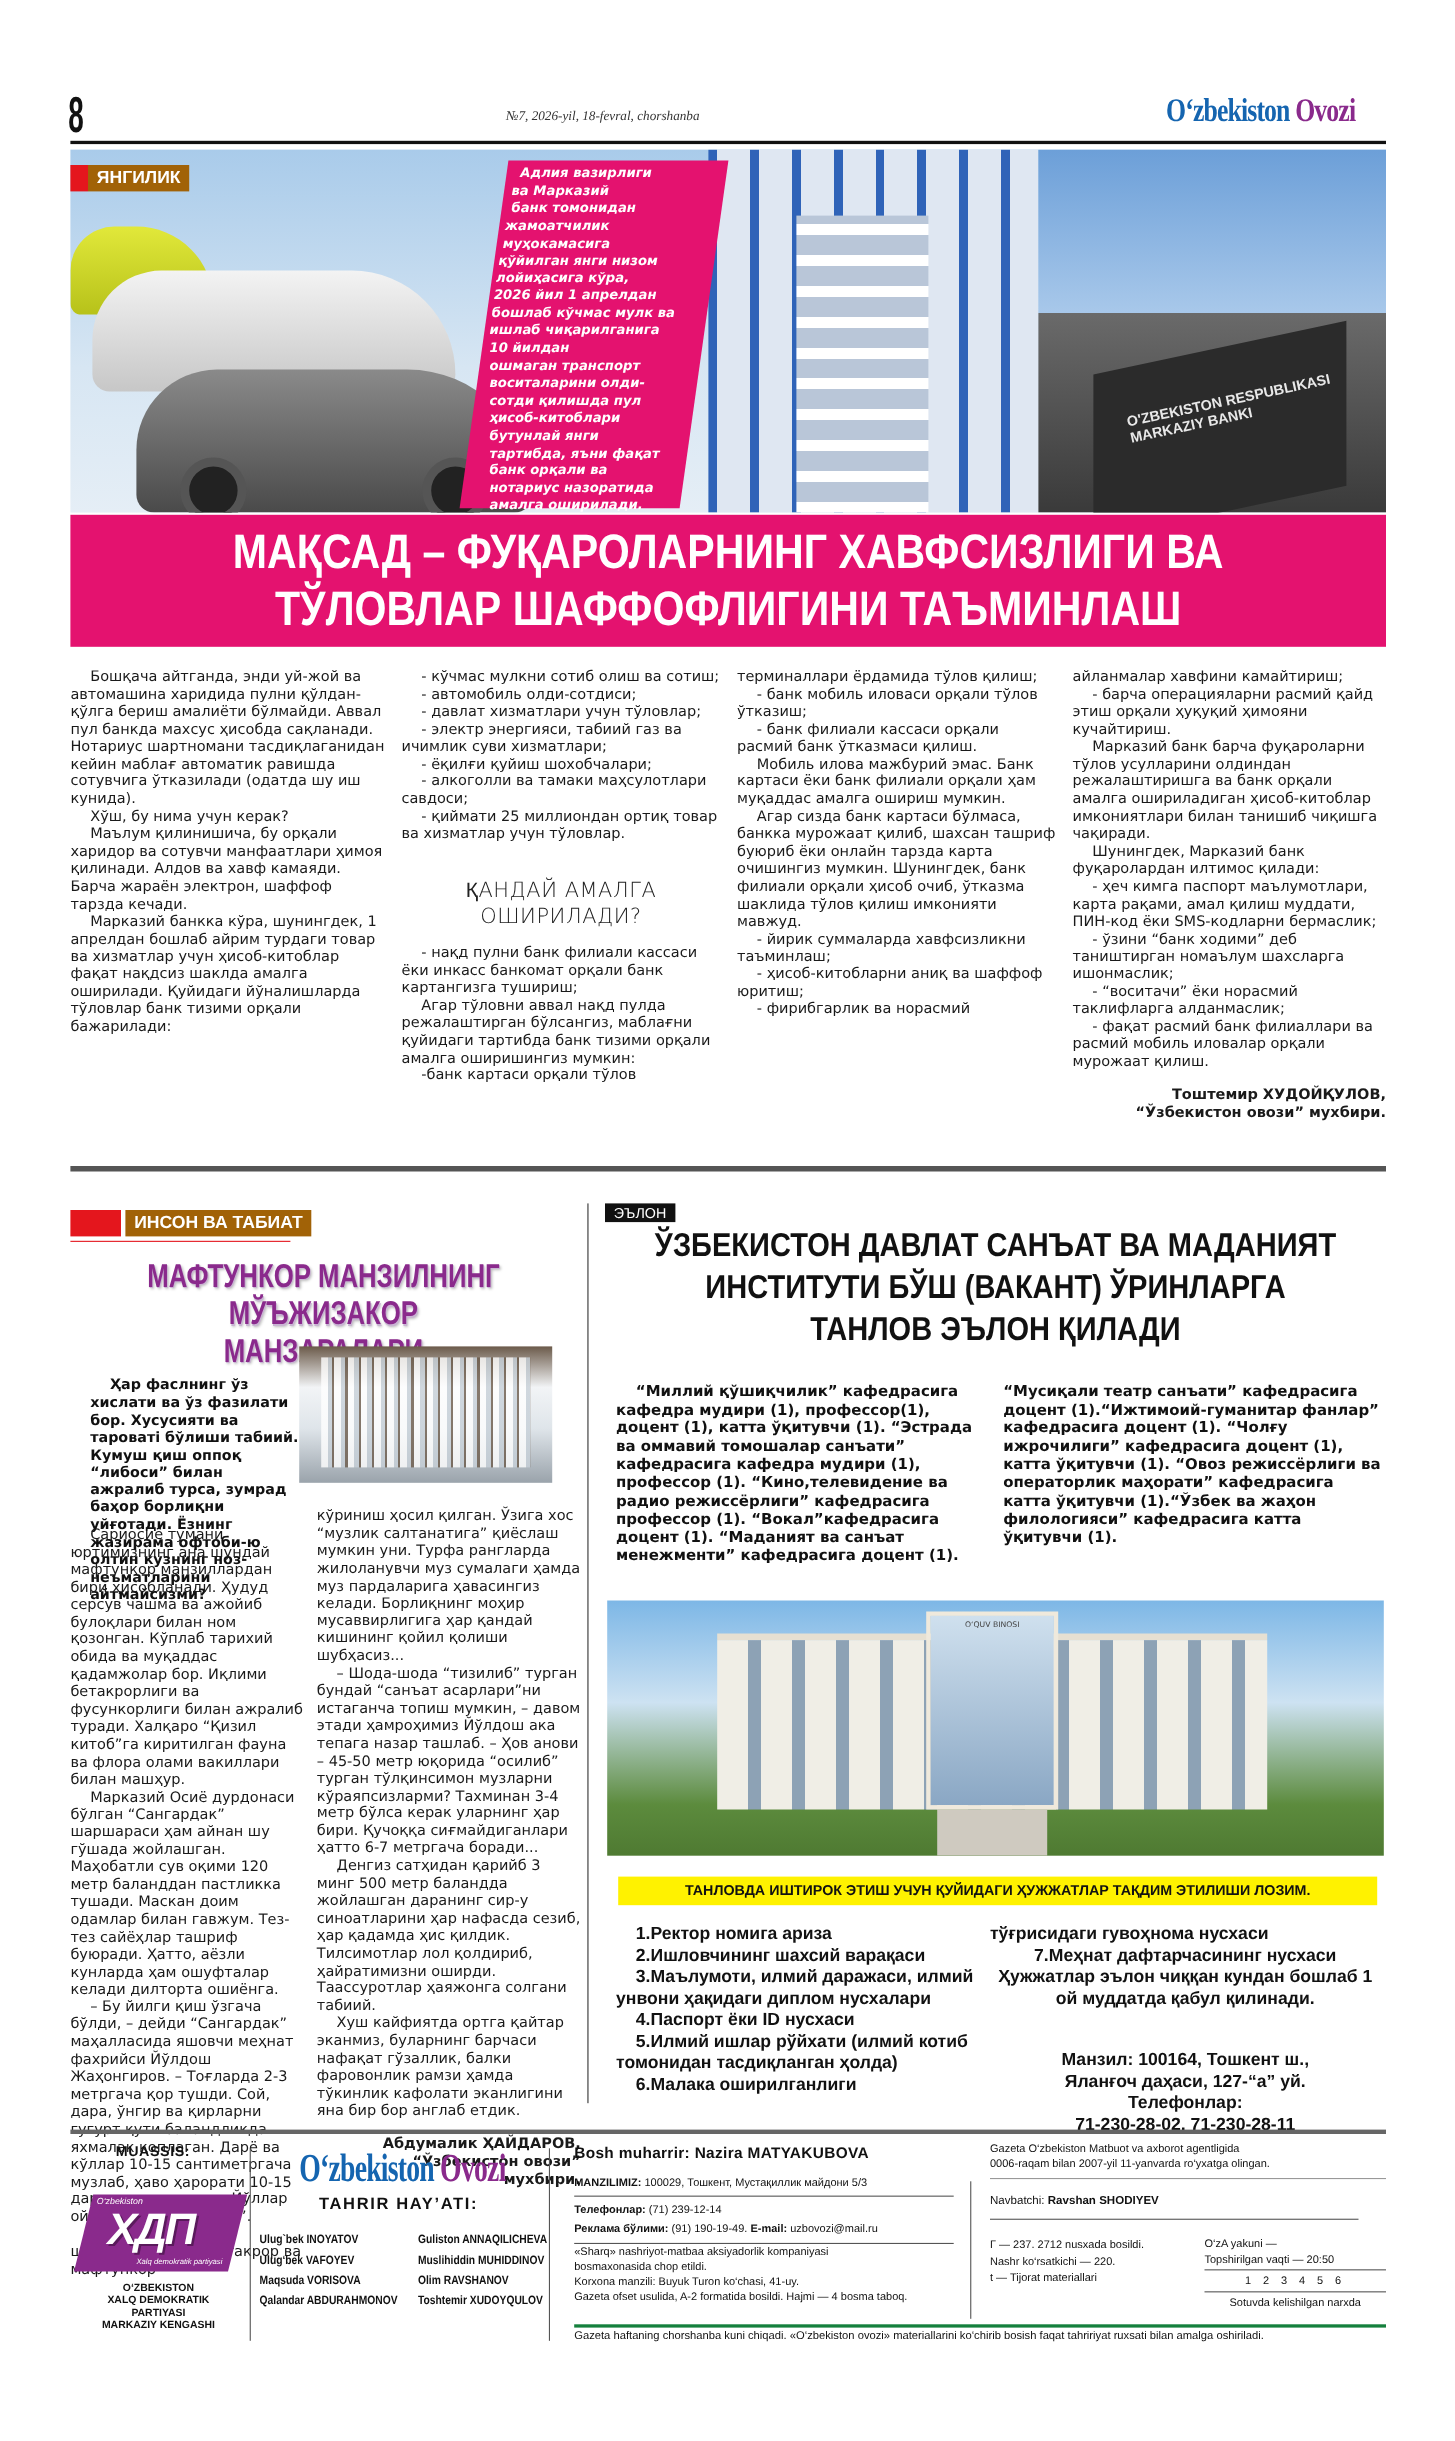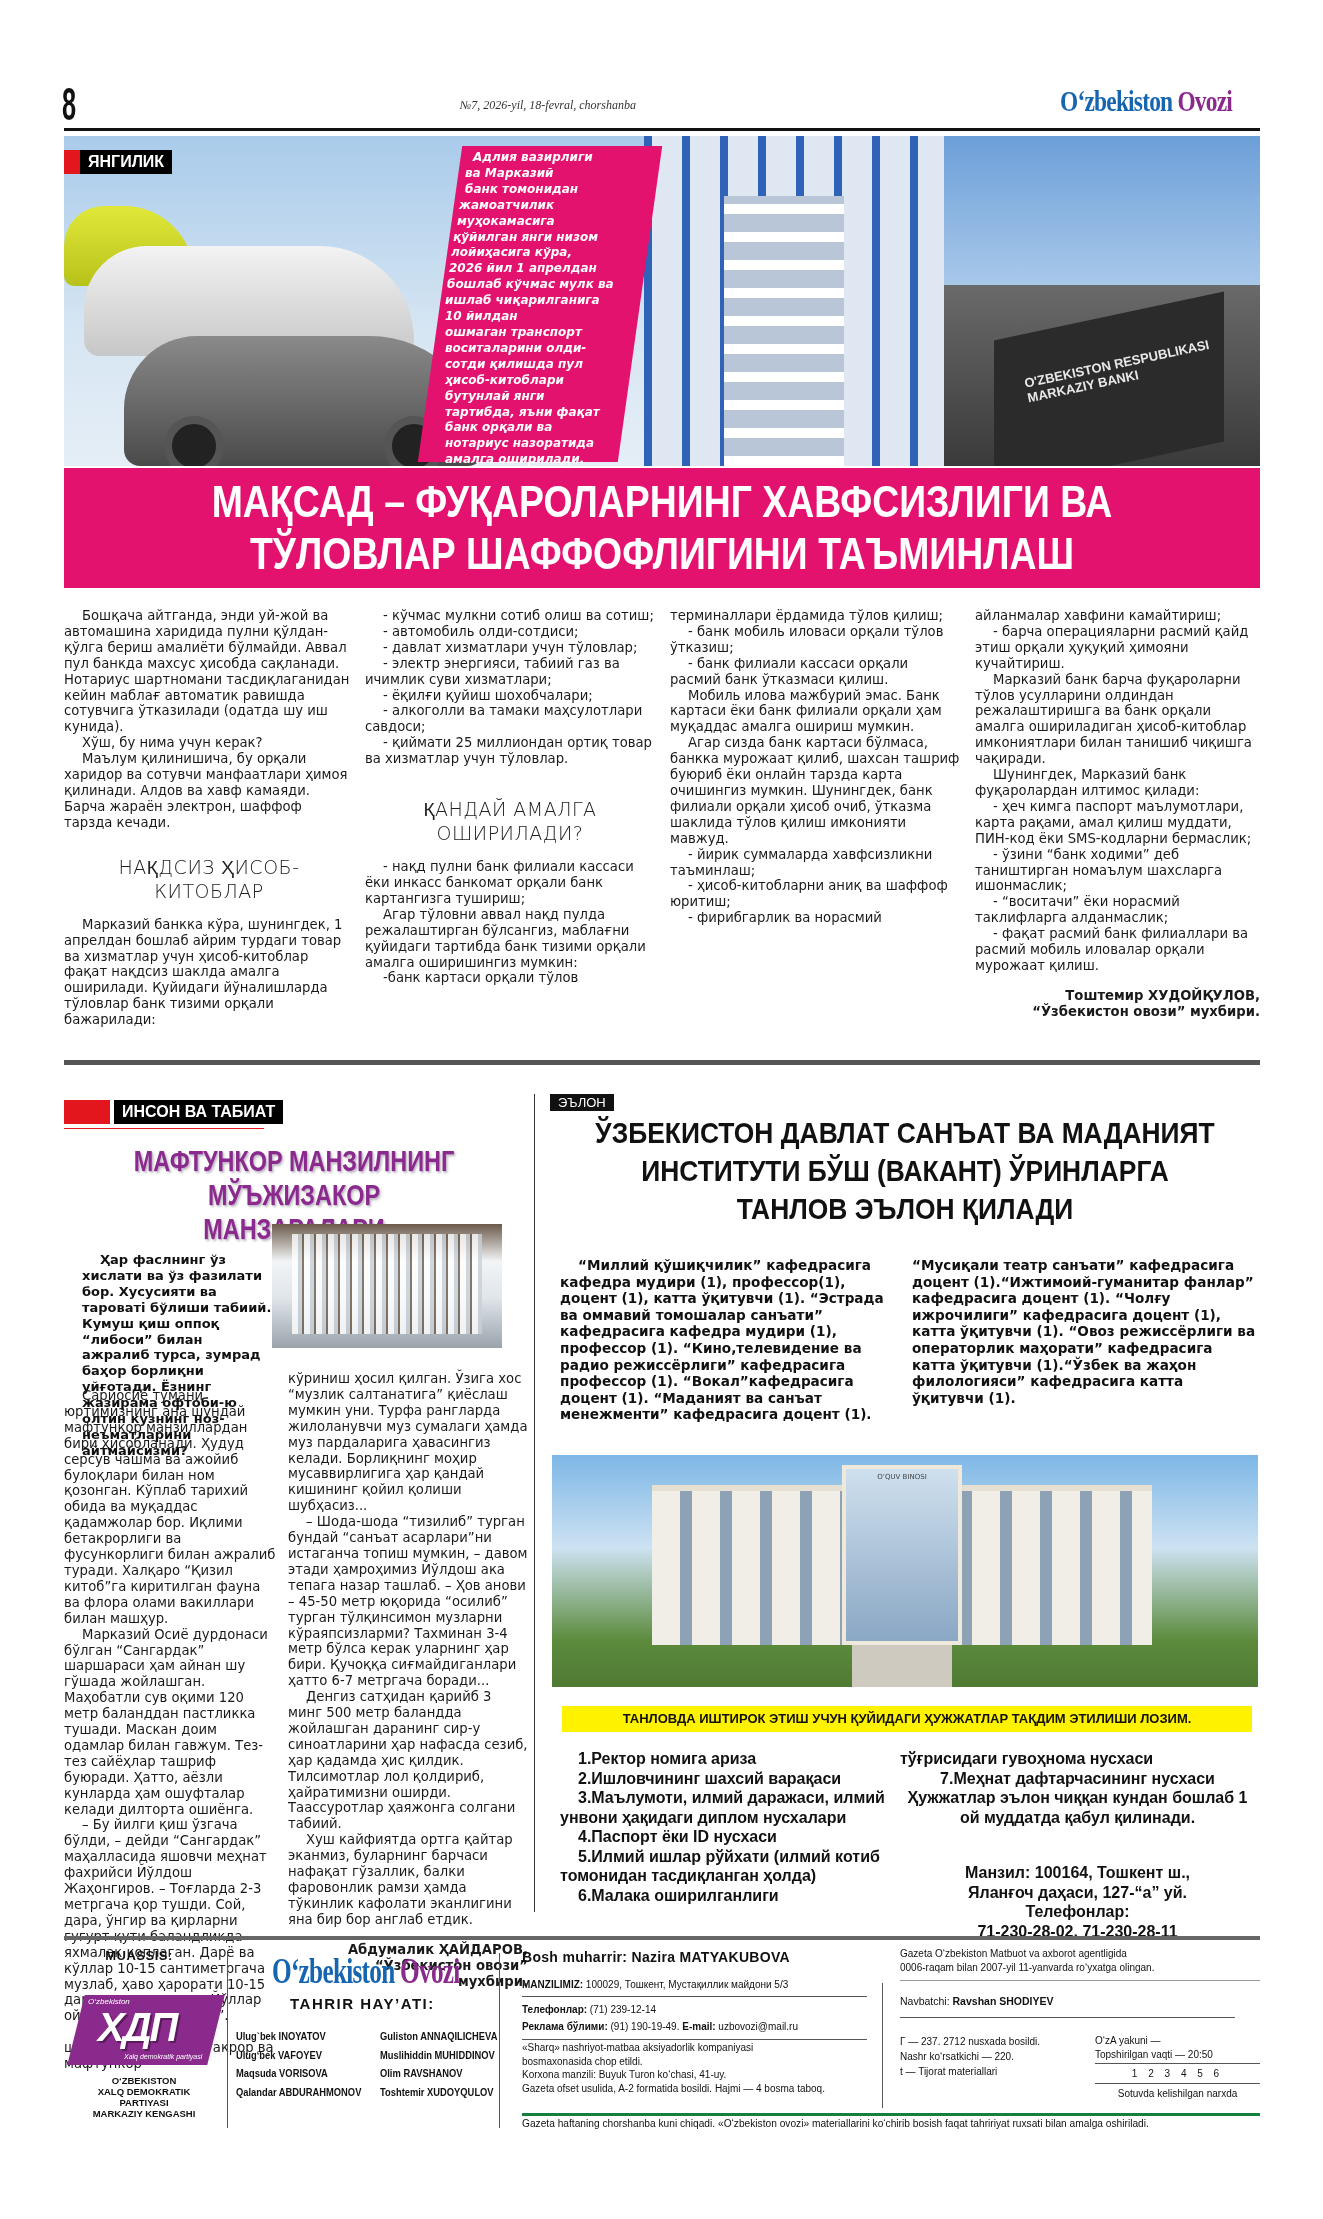--- a/index.html
+++ b/index.html
@@ -20,21 +20,21 @@
   .car1 { left: 0; top: 70px; width: 130px; height: 80px; background: linear-gradient(#e1e83a,#b7c21a); border-radius: 40px 70px 10px 10px; }
   .car2 { left: 20px; top: 110px; width: 330px; height: 110px; background: linear-gradient(#f3f3f3,#c7c7c7); border-radius: 80px 120px 20px 20px; }
   .car3 { left: 60px; top: 200px; width: 360px; height: 130px; background: linear-gradient(#8a8a8a,#4a4a4a); border-radius: 90px 140px 20px 20px; }
   .wheel { width: 60px; height: 60px; border-radius: 50%; background: #222; border: 8px solid #555; }
   .tower { left: 580px; top: 0; width: 300px; height: 330px; background: repeating-linear-gradient(90deg,#2f63b8 0 8px,#dfe7f2 8px 38px); }
   .tower2 { left: 660px; top: 60px; width: 120px; height: 270px; background: repeating-linear-gradient(0deg,#fff 0 10px,#b9c6d8 10px 28px); }
   .bank { left: 880px; top: 0; width: 316px; height: 330px; background: linear-gradient(180deg,#6c9fd8 0%,#a8c8ea 45%,#6a6a6a 45%,#3a3a3a 100%); }
   .bank-sign { left: 930px; top: 180px; width: 230px; height: 150px; background: #2b2b2b; transform: skewY(-12deg); }
   .bank-text { left: 960px; top: 220px; color: #e8e8e8; font-family: "Liberation Sans", sans-serif; font-size: 13px; font-weight: 700; transform: rotate(-12deg); }
   .tag-red { width: 16px; height: 24px; background: #e4161d; }
-  .tag-black { background: #000000; color: #fff; font-family: "Liberation Sans", sans-serif; font-weight: 700; font-size: 16px; height: 24px; line-height: 24px; padding: 0 8px; }
+  .tag-black { background: #a16207; color: #fff; font-family: "Liberation Sans", sans-serif; font-weight: 700; font-size: 16px; height: 24px; line-height: 24px; padding: 0 8px; }
   .news-tag { left: 64px; top: 150px; display: flex; }
   .pink-box { left: 440px; top: 146px; width: 200px; height: 316px; background: #e4126f; transform: skewX(-8deg); }
   .pink-text { left: 445px; top: 150px; width: 195px; color: #fff; font-family: "DejaVu Sans", sans-serif; font-weight: 700; font-style: italic; font-size: 12px; line-height: 15.9px; }
   .pink-text span { display: block; white-space: nowrap; }
 
   
   .headline { left: 64px; top: 468px; width: 1196px; height: 120px; background: #e4126f; color: #fff; font-family: "Liberation Sans", sans-serif; font-weight: 700; font-size: 44px; line-height: 52px; text-align: center; padding-top: 8px; letter-spacing: 0px; }
   .headline div { transform: scaleX(0.85); }
 
   
@@ -168,21 +168,20 @@
 
 <div class="abs headline">
   <div>МАҚСАД – ФУҚАРОЛАРНИНГ ХАВФСИЗЛИГИ ВА</div>
   <div>ТЎЛОВЛАР ШАФФОФЛИГИНИ ТАЪМИНЛАШ</div>
 </div>
 
 <div class="abs col c1">
   <p>Бошқача айтганда, энди уй-жой ва автомашина харидида пулни қўлдан-қўлга бериш амалиёти бўлмайди. Аввал пул банкда махсус ҳисобда сақланади. Нотариус шартномани тасдиқлаганидан кейин маблағ автоматик равишда сотувчига ўтказилади (одатда шу иш кунида).</p>
   <p>Хўш, бу нима учун керак?</p>
   <p>Маълум қилинишича, бу орқали харидор ва сотувчи манфаатлари ҳимоя қилинади. Алдов ва хавф камаяди. Барча жараён электрон, шаффоф тарзда кечади.</p>
-  <h3 style="margin-top:24px">НАҚДСИЗ ҲИСОБ-КИТОБЛАР</h3>
   <p>Марказий банкка кўра, шунингдек, 1 апрелдан бошлаб айрим турдаги товар ва хизматлар учун ҳисоб-китоблар фақат нақдсиз шаклда амалга оширилади. Қуйидаги йўналишларда тўловлар банк тизими орқали бажарилади:</p>
 </div>
 <div class="abs col c2">
   <p>- кўчмас мулкни сотиб олиш ва сотиш;</p>
   <p>- автомобиль олди-сотдиси;</p>
   <p>- давлат хизматлари учун тўловлар;</p>
   <p>- электр энергияси, табиий газ ва ичимлик суви хизматлари;</p>
   <p>- ёқилғи қуйиш шохобчалари;</p>
   <p>- алкоголли ва тамаки маҳсулотлари савдоси;</p>
   <p>- қиймати 25 миллиондан ортиқ товар ва хизматлар учун тўловлар.</p>

